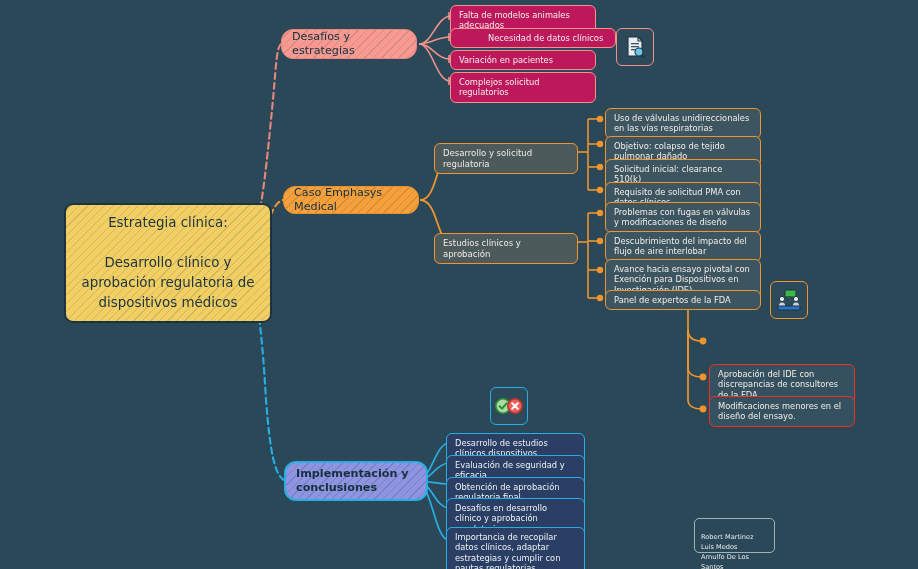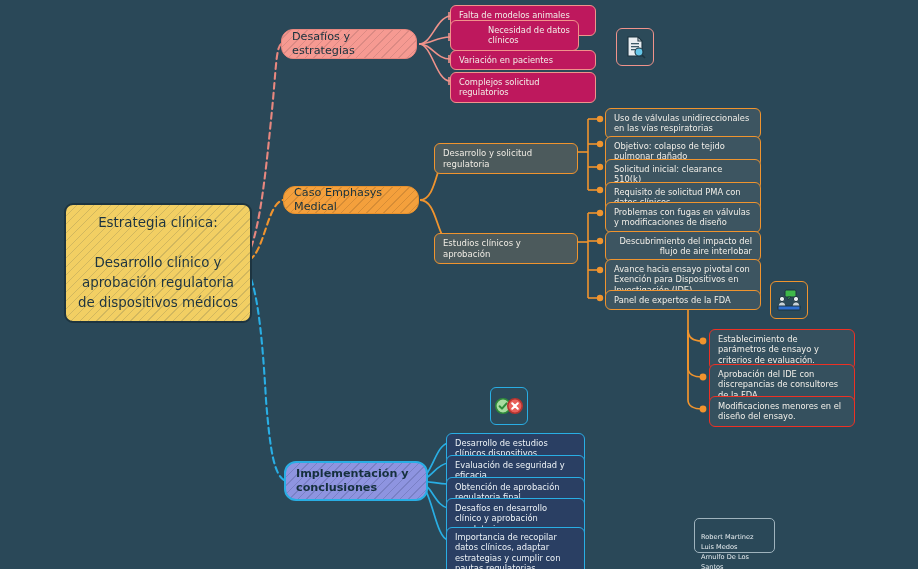--- a/index.html
+++ b/index.html
@@ -34,21 +34,21 @@
     z-index: 3;
   }
   .node .txt {
     width: 100%;
     white-space: pre-line;
   }
 
   
   .central {
     left: 64px; top: 203px;
-    width: 188px; height: 120px;
+    width: 208px; height: 120px;
     background: #f2cf63;
     border: 2.2px solid #1d3440;
     border-radius: 9px;
     justify-content: center;
     text-align: center;
     color: #1d3440;
     font-size: 13.4px;
     padding: 6px 8px;
     background-image:
       repeating-linear-gradient(-45deg,
@@ -226,21 +226,21 @@
 Desarrollo clínico y aprobación regulatoria de dispositivos médicos</span>
   </div>
 
   <div class="node branch pink">
     <span class="txt">Desafíos y estrategias</span>
   </div>
 
   <div class="node leaf pk" style="left:450px; top:5px; width:146px;">
     <span class="txt">Falta de modelos animales adecuados</span>
   </div>
-  <div class="node leaf pk" style="left:450px; top:20px; width:129px;padding-left:37px;">
+  <div class="node leaf pk" style="left:450px; top:28px; width:166px;padding-left:37px;">
     <span class="txt">Necesidad de datos clínicos</span>
   </div>
   <div class="node leaf pk" style="left:450px; top:50px; width:146px;">
     <span class="txt">Variación en pacientes</span>
   </div>
   <div class="node leaf pk" style="left:450px; top:72px; width:146px;">
     <span class="txt">Complejos solicitud regulatorios</span>
   </div>
 
   <div class="node branch orange">
@@ -263,33 +263,30 @@
   <div class="node leaf org" style="left:605px; top:159px; width:156px;">
     <span class="txt">Solicitud inicial: clearance 510(k)</span>
   </div>
   <div class="node leaf org" style="left:605px; top:182px; width:156px;">
     <span class="txt">Requisito de solicitud PMA con datos clínicos</span>
   </div>
 
   <div class="node leaf org" style="left:605px; top:202px; width:156px;">
     <span class="txt">Problemas con fugas en válvulas y modificaciones de diseño</span>
   </div>
-  <div class="node leaf org" style="left:605px; top:231px; width:156px;text-align:right;">
+  <div class="node leaf org" style="left:605px; top:231px; width:156px;">
     <span class="txt">Descubrimiento del impacto del flujo de aire interlobar</span>
   </div>
   <div class="node leaf org" style="left:605px; top:259px; width:156px;">
     <span class="txt">Avance hacia ensayo pivotal con Exención para Dispositivos en Investigación (IDE)</span>
   </div>
   <div class="node leaf org" style="left:605px; top:290px; width:156px;">
     <span class="txt">Panel de expertos de la FDA</span>
   </div>
 
-  <div class="node leaf red" style="left:709px; top:329px; width:146px;">
-    <span class="txt">Establecimiento de parámetros de ensayo y criterios de evaluación.</span>
-  </div>
   <div class="node leaf red" style="left:709px; top:364px; width:146px;">
     <span class="txt">Aprobación del IDE con discrepancias de consultores de la FDA</span>
   </div>
   <div class="node leaf red" style="left:709px; top:396px; width:146px;">
     <span class="txt">Modificaciones menores en el diseño del ensayo.</span>
   </div>
 
   <div class="node branch blue">
     <span class="txt">Implementación y conclusiones</span>
   </div>

